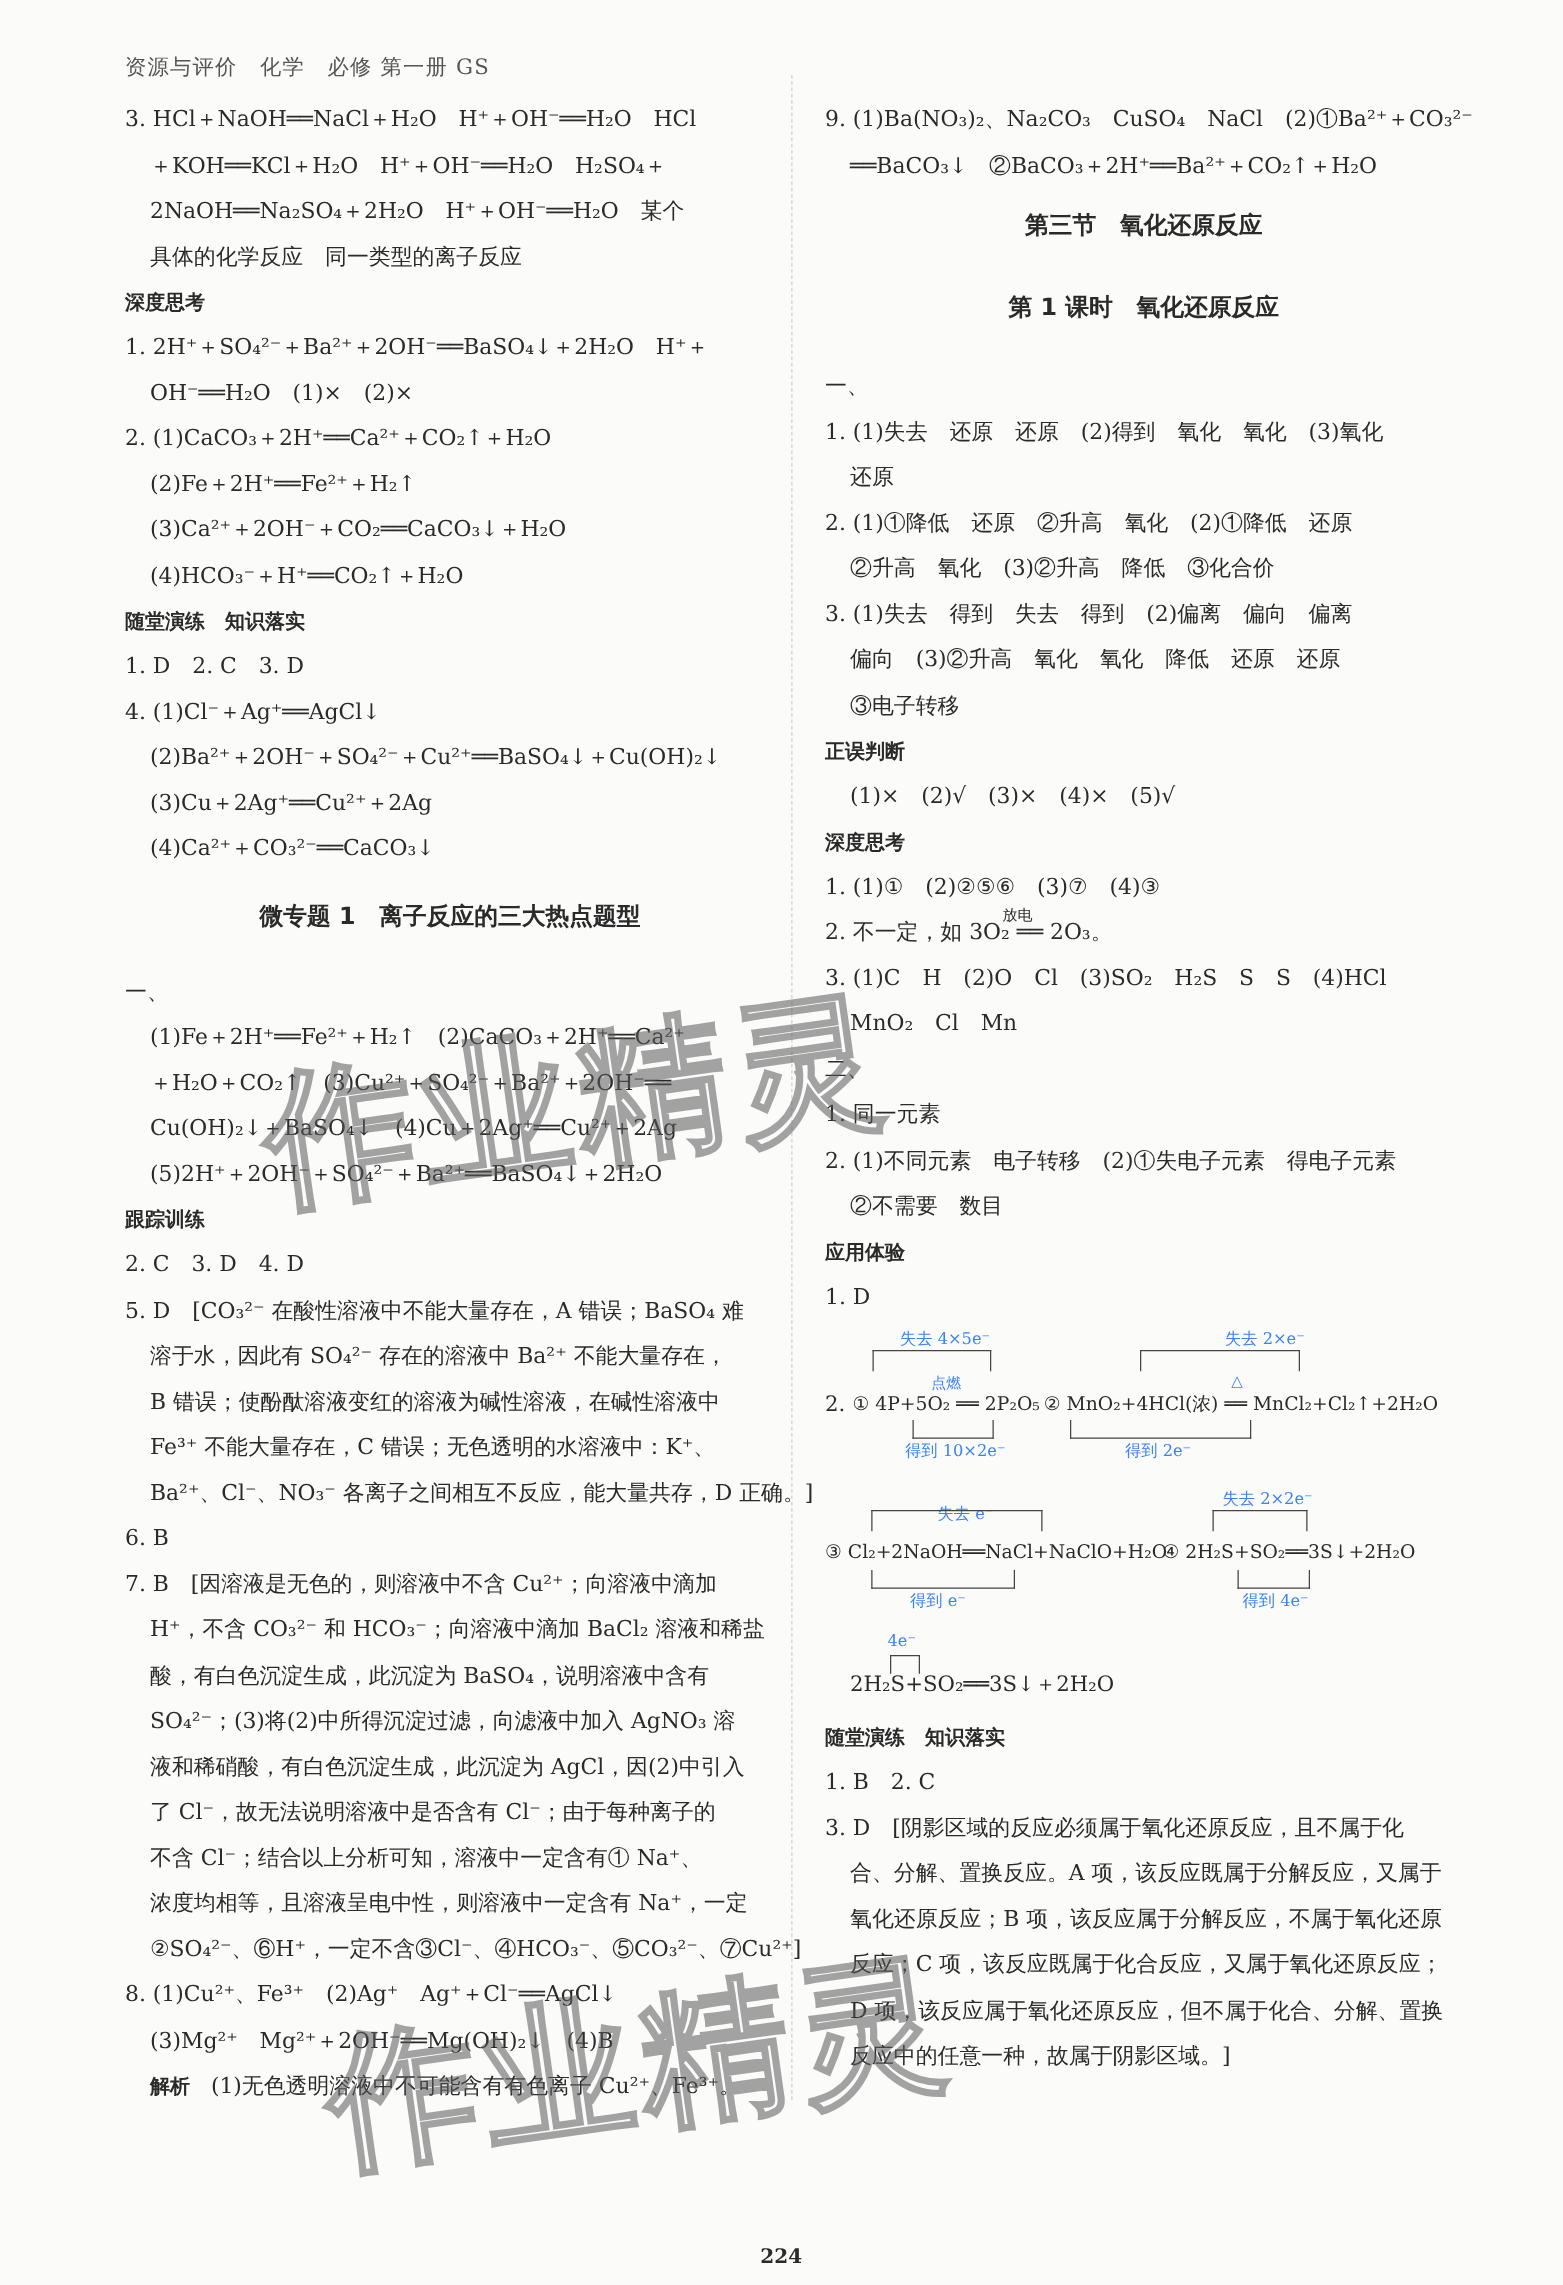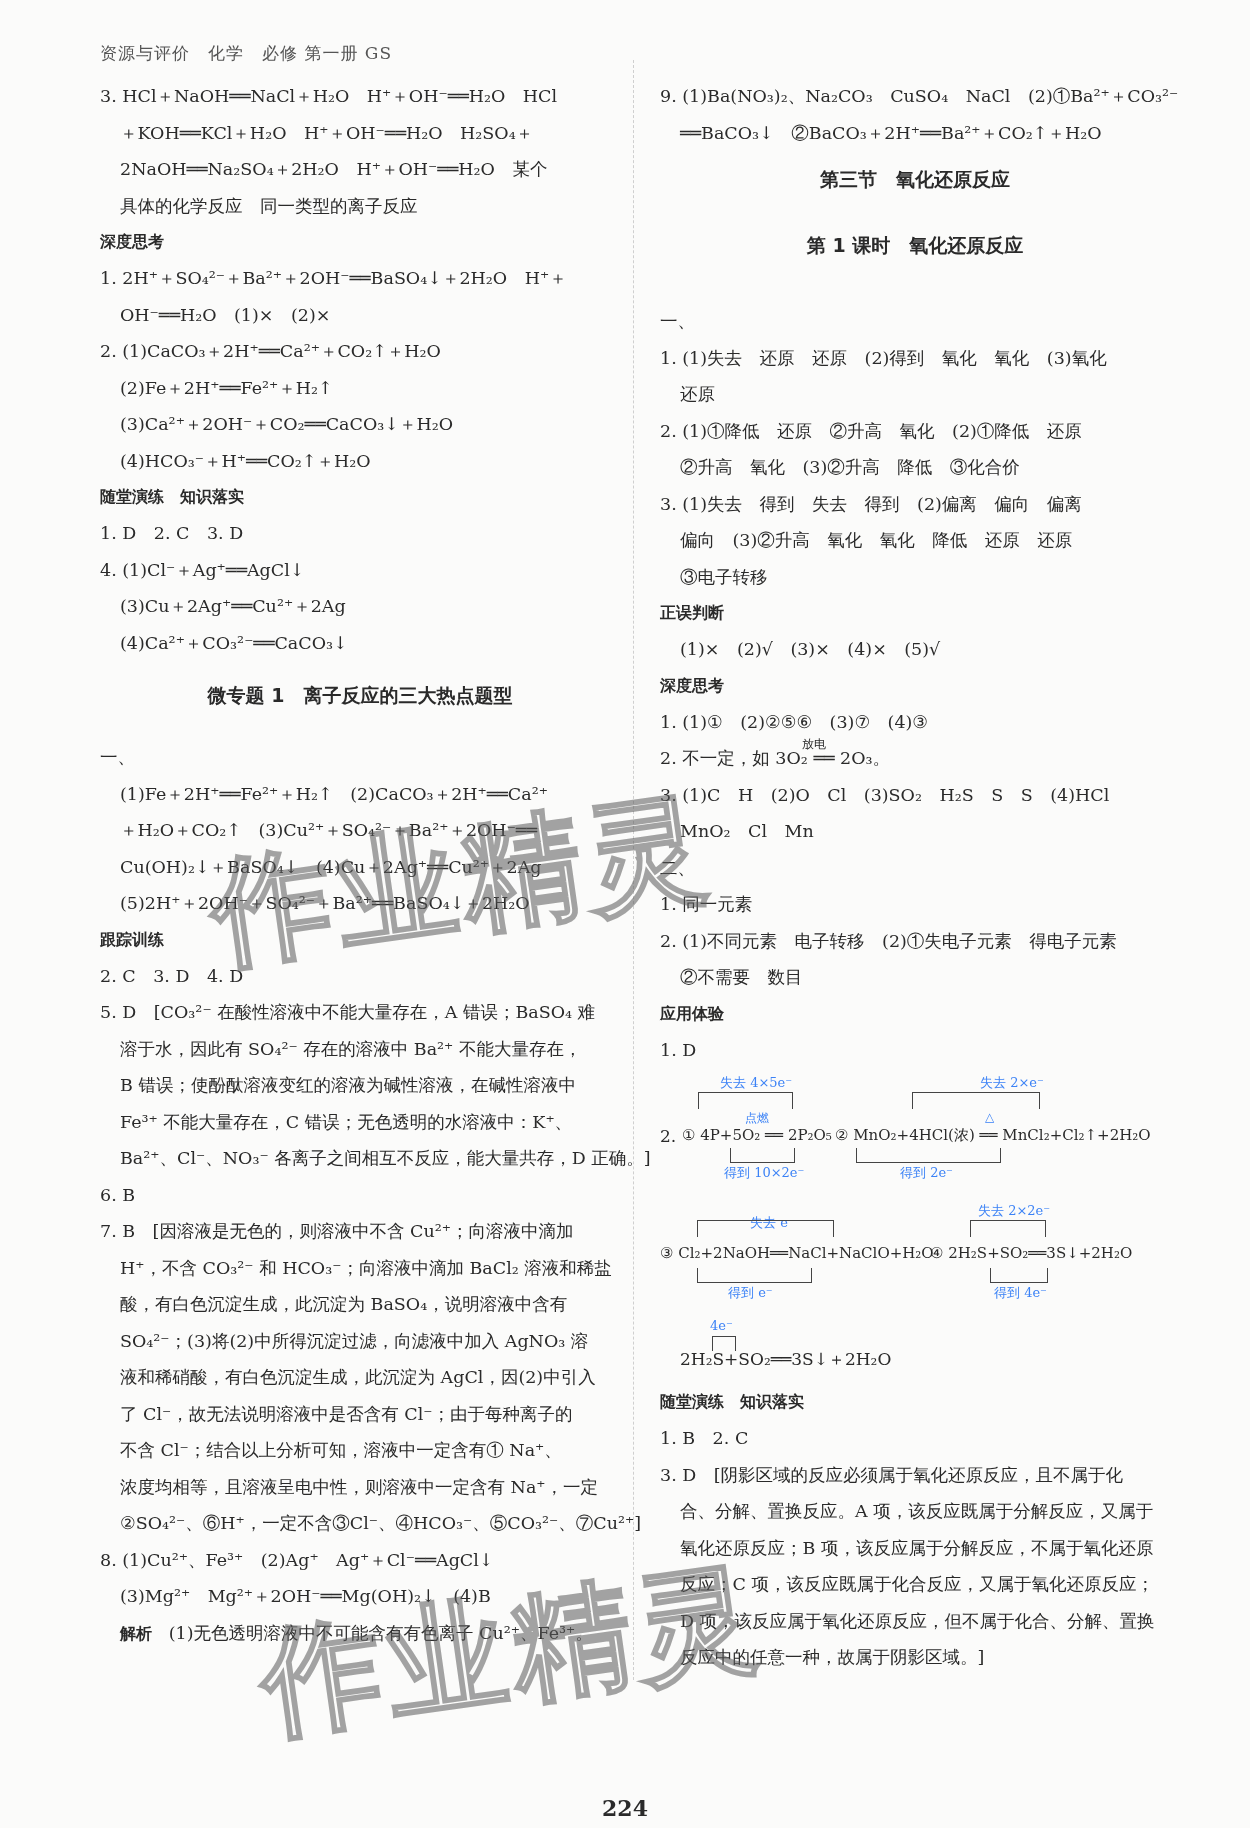--- a/index.html
+++ b/index.html
@@ -12,21 +12,21 @@
   .col.right{left:660px;width:510px;}
   .divider{position:absolute;left:633px;top:60px;width:0;height:1620px;border-left:1px dashed #cfcfcf;}
   .ln{font-size:17.5px;line-height:36.5px;white-space:nowrap;}
   .in{padding-left:20px;}
   .h{font-family:"DejaVu Sans","Liberation Sans",sans-serif;font-weight:bold;font-size:16px;line-height:36px;}
   .title{font-family:"DejaVu Sans","Liberation Sans",sans-serif;font-weight:bold;font-size:19px;text-align:center;}
   .diagram{position:relative;height:0;}
   .rx{position:absolute;font-size:15px;white-space:nowrap;}
   .lbl{position:absolute;font-size:13px;white-space:nowrap;color:#3b82f6;}
   .br{position:absolute;border:1px solid #444;}
-  .pagenum{position:absolute;left:0;width:1250px;top:1795px;text-align:center;font-weight:bold;font-size:22px;}
+  .pagenum{position:absolute;left:0;width:1250px;top:1795px;text-align:center;font-weight:bold;font-size:16px;}
   .wm{position:absolute;font-family:"DejaVu Sans",sans-serif;font-weight:bold;font-size:120px;color:transparent;
       -webkit-text-stroke:2px rgba(90,90,90,0.55);transform:rotate(-8deg);letter-spacing:6px;}
 </style>
 </head>
 <body>
 
 <div class="page">
 
   <div class="header">资源与评价　化学　必修 第一册 GS</div>
   <div class="divider"></div>
@@ -44,20 +44,21 @@
       <div class="ln in">OH⁻══H₂O　(1)×　(2)×</div>
       <div class="ln">2. (1)CaCO₃＋2H⁺══Ca²⁺＋CO₂↑＋H₂O</div>
       <div class="ln in">(2)Fe＋2H⁺══Fe²⁺＋H₂↑</div>
       <div class="ln in">(3)Ca²⁺＋2OH⁻＋CO₂══CaCO₃↓＋H₂O</div>
       <div class="ln in">(4)HCO₃⁻＋H⁺══CO₂↑＋H₂O</div>
     </div>
     <div class="h">随堂演练　知识落实</div>
     <div>
       <div class="ln">1. D　2. C　3. D</div>
       <div class="ln">4. (1)Cl⁻＋Ag⁺══AgCl↓</div>
+      <div class="ln in">(2)Ba²⁺＋2OH⁻＋SO₄²⁻＋Cu²⁺══BaSO₄↓＋Cu(OH)₂↓</div>
       <div class="ln in">(3)Cu＋2Ag⁺══Cu²⁺＋2Ag</div>
       <div class="ln in">(4)Ca²⁺＋CO₃²⁻══CaCO₃↓</div>
     </div>
     <div class="title" style="margin-top:22px;margin-bottom:30px;">微专题 1　离子反应的三大热点题型</div>
     <div class="ln">一、</div>
     <div>
       <div class="ln in">(1)Fe＋2H⁺══Fe²⁺＋H₂↑　(2)CaCO₃＋2H⁺══Ca²⁺</div>
       <div class="ln in">＋H₂O＋CO₂↑　(3)Cu²⁺＋SO₄²⁻＋Ba²⁺＋2OH⁻══</div>
       <div class="ln in">Cu(OH)₂↓＋BaSO₄↓　(4)Cu＋2Ag⁺══Cu²⁺＋2Ag</div>
       <div class="ln in">(5)2H⁺＋2OH⁻＋SO₄²⁻＋Ba²⁺══BaSO₄↓＋2H₂O</div>
@@ -86,21 +87,21 @@
     <div class="ln in">
       <span class="h" style="font-size:16px;">解析</span>&nbsp;&nbsp;
       <span>(1)无色透明溶液中不可能含有有色离子 Cu²⁺、Fe³⁺。</span>
     </div>
   </div>
 
   <div class="col right">
     <div class="ln">9. (1)Ba(NO₃)₂、Na₂CO₃　CuSO₄　NaCl　(2)①Ba²⁺＋CO₃²⁻</div>
     <div class="ln in">══BaCO₃↓　②BaCO₃＋2H⁺══Ba²⁺＋CO₂↑＋H₂O</div>
     <div class="title" style="margin-top:16px;margin-bottom:40px;">第三节　氧化还原反应</div>
-    <div class="title" style="margin-bottom:44px;">第 1 课时　氧化还原反应</div>
+    <div class="title" style="margin-bottom:32px;">第 1 课时　氧化还原反应</div>
     <div class="ln">一、</div>
     <div>
       <div class="ln">1. (1)失去　还原　还原　(2)得到　氧化　氧化　(3)氧化</div>
       <div class="ln in">还原</div>
       <div class="ln">2. (1)①降低　还原　②升高　氧化　(2)①降低　还原</div>
       <div class="ln in">②升高　氧化　(3)②升高　降低　③化合价</div>
       <div class="ln">3. (1)失去　得到　失去　得到　(2)偏离　偏向　偏离</div>
       <div class="ln in">偏向　(3)②升高　氧化　氧化　降低　还原　还原</div>
       <div class="ln in">③电子转移</div>
     </div>

